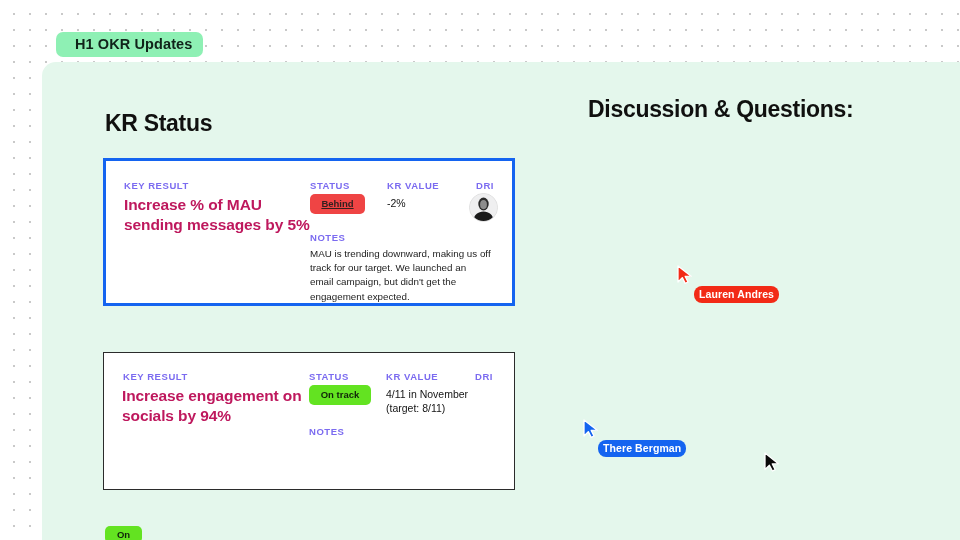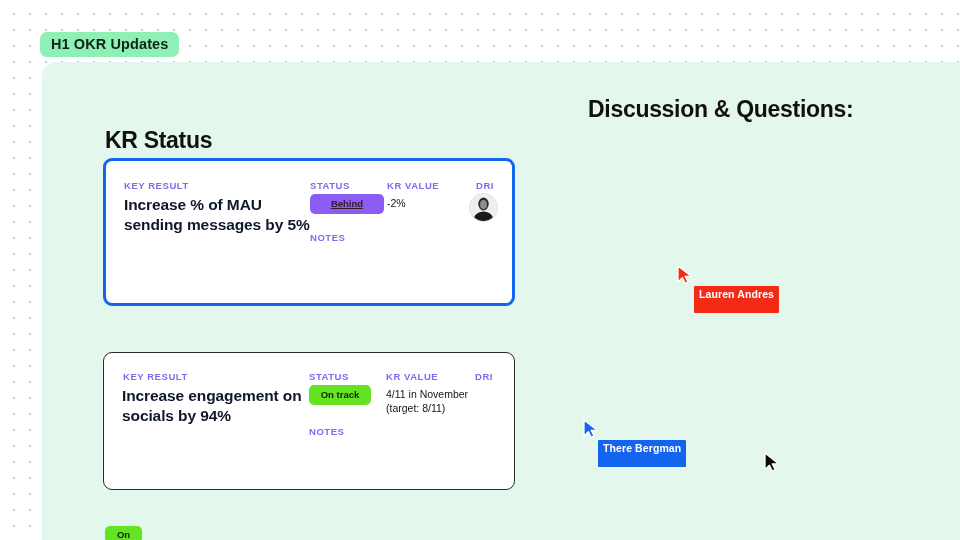--- a/index.html
+++ b/index.html
@@ -32,49 +32,49 @@
     top: 62px;
     width: 940px;
     height: 500px;
     background: #e4f7ec;
     border-radius: 14px;
   }
 
   
   #frame-title-chip {
     position: absolute;
-    left: 40px;
+    left: 56px;
     top: 32px;
     background: #8ef0b4;
     color: #10231a;
     font-size: 14.5px;
     font-weight: 700;
     letter-spacing: 0.1px;
-    padding: 4px 11px 5px 11px;
+    padding: 4px 11px 5px 19px;
     border-radius: 7px;
     white-space: nowrap;
   }
 
   
   .section-heading {
     position: absolute;
     font-size: 23px;
     font-weight: 700;
     color: #10100f;
     letter-spacing: -0.3px;
     white-space: nowrap;
   }
-  #kr-status-heading { left: 105px; top: 110px; margin-top: 17px; }
+  #kr-status-heading { left: 105px; top: 110px; }
   #discussion-heading { left: 588px; top: 96px; }
 
   
   .kr-card {
     position: absolute;
     background: #ffffff;
-    border-radius: 9px;
+    border-radius: 0;
     box-sizing: border-box;
   }
   #kr-card-1 {
     left: 103px;
     top: 158px;
     width: 412px;
     height: 148px;
     border: 3px solid #1464f0;
   }
   #kr-card-2 {
@@ -94,39 +94,39 @@
     text-transform: uppercase;
     white-space: nowrap;
   }
 
   .kr-title {
     position: absolute;
     left: 18px;
     width: 190px;
     font-size: 15.5px;
     font-weight: 700;
-    color: #0f172a;
+    color: #be185d;
     line-height: 1.28;
     letter-spacing: -0.1px;
   }
 
   .status-badge {
     position: absolute;
     font-size: 9.5px;
     font-weight: 600;
     padding: 4px 8px 5px 8px;
     border-radius: 5px;
     white-space: nowrap;
     text-align: center;
     box-sizing: border-box;
   }
   .status-behind {
-    background: #8b5cf6;
+    background: #ef4444;
     color: #33201f;
-    width: 74px;
+    width: 55px;
     text-decoration: underline;
   }
   .status-ontrack {
     background: #63e321;
     color: #10230a;
     width: 62px;
   }
 
   .kr-value {
     position: absolute;
@@ -173,22 +173,22 @@
   }
 
   
   .cursor-group { position: absolute; }
   .cursor-arrow { position: absolute; left: 0; top: 0; }
   .cursor-name {
     position: absolute;
     font-size: 10.5px;
     font-weight: 700;
     color: #ffffff;
-    padding: 2px 5px 13px 5px;
-    border-radius: 1px;
+    padding: 2px 5px 3px 5px;
+    border-radius: 8px;
     white-space: nowrap;
     letter-spacing: 0.1px;
   }
   #cursor-lauren { left: 676px; top: 265px; }
   #cursor-lauren .cursor-name { left: 18px; top: 21px; background: #f22a16; }
   #cursor-chad { left: 582px; top: 419px; }
   #cursor-chad .cursor-name { left: 16px; top: 21px; background: #1464f0; }
 
   #pointer-cursor { position: absolute; left: 763px; top: 452px; }
 </style>
@@ -219,20 +219,21 @@
   <div class="avatar" style="left:363px; top:32px;">
     <svg width="27" height="27" viewBox="0 0 27 27" aria-hidden="true">
       <rect width="27" height="27" fill="#efeff0"></rect>
       <ellipse cx="13.5" cy="10" rx="5.2" ry="6.4" fill="#2a2a2a"></ellipse>
       <ellipse cx="13.5" cy="10.6" rx="3.4" ry="4.6" fill="#8d8d8d"></ellipse>
       <path d="M3.5 27c0-6 4.6-9.4 10-9.4s10 3.4 10 9.4z" fill="#1a1a1a"></path>
     </svg>
   </div>
 
   <div class="col-label" style="left:204px; top:71px;">NOTES</div>
+  <div class="notes-body" style="left:204px; top:86px;">MAU is trending downward, making us off track for our target. We launched an email campaign, but didn't get the engagement expected.</div>
 </div>
 
 <div class="kr-card" id="kr-card-2">
   <div class="col-label" style="left:19px; top:18px;">KEY RESULT</div>
   <div class="kr-title" style="top:33px;">Increase engagement on socials by 94%</div>
 
   <div class="col-label" style="left:205px; top:18px;">STATUS</div>
   <div class="status-badge status-ontrack" style="left:205px; top:32px;">On track</div>
 
   <div class="col-label" style="left:282px; top:18px;">KR VALUE</div>

